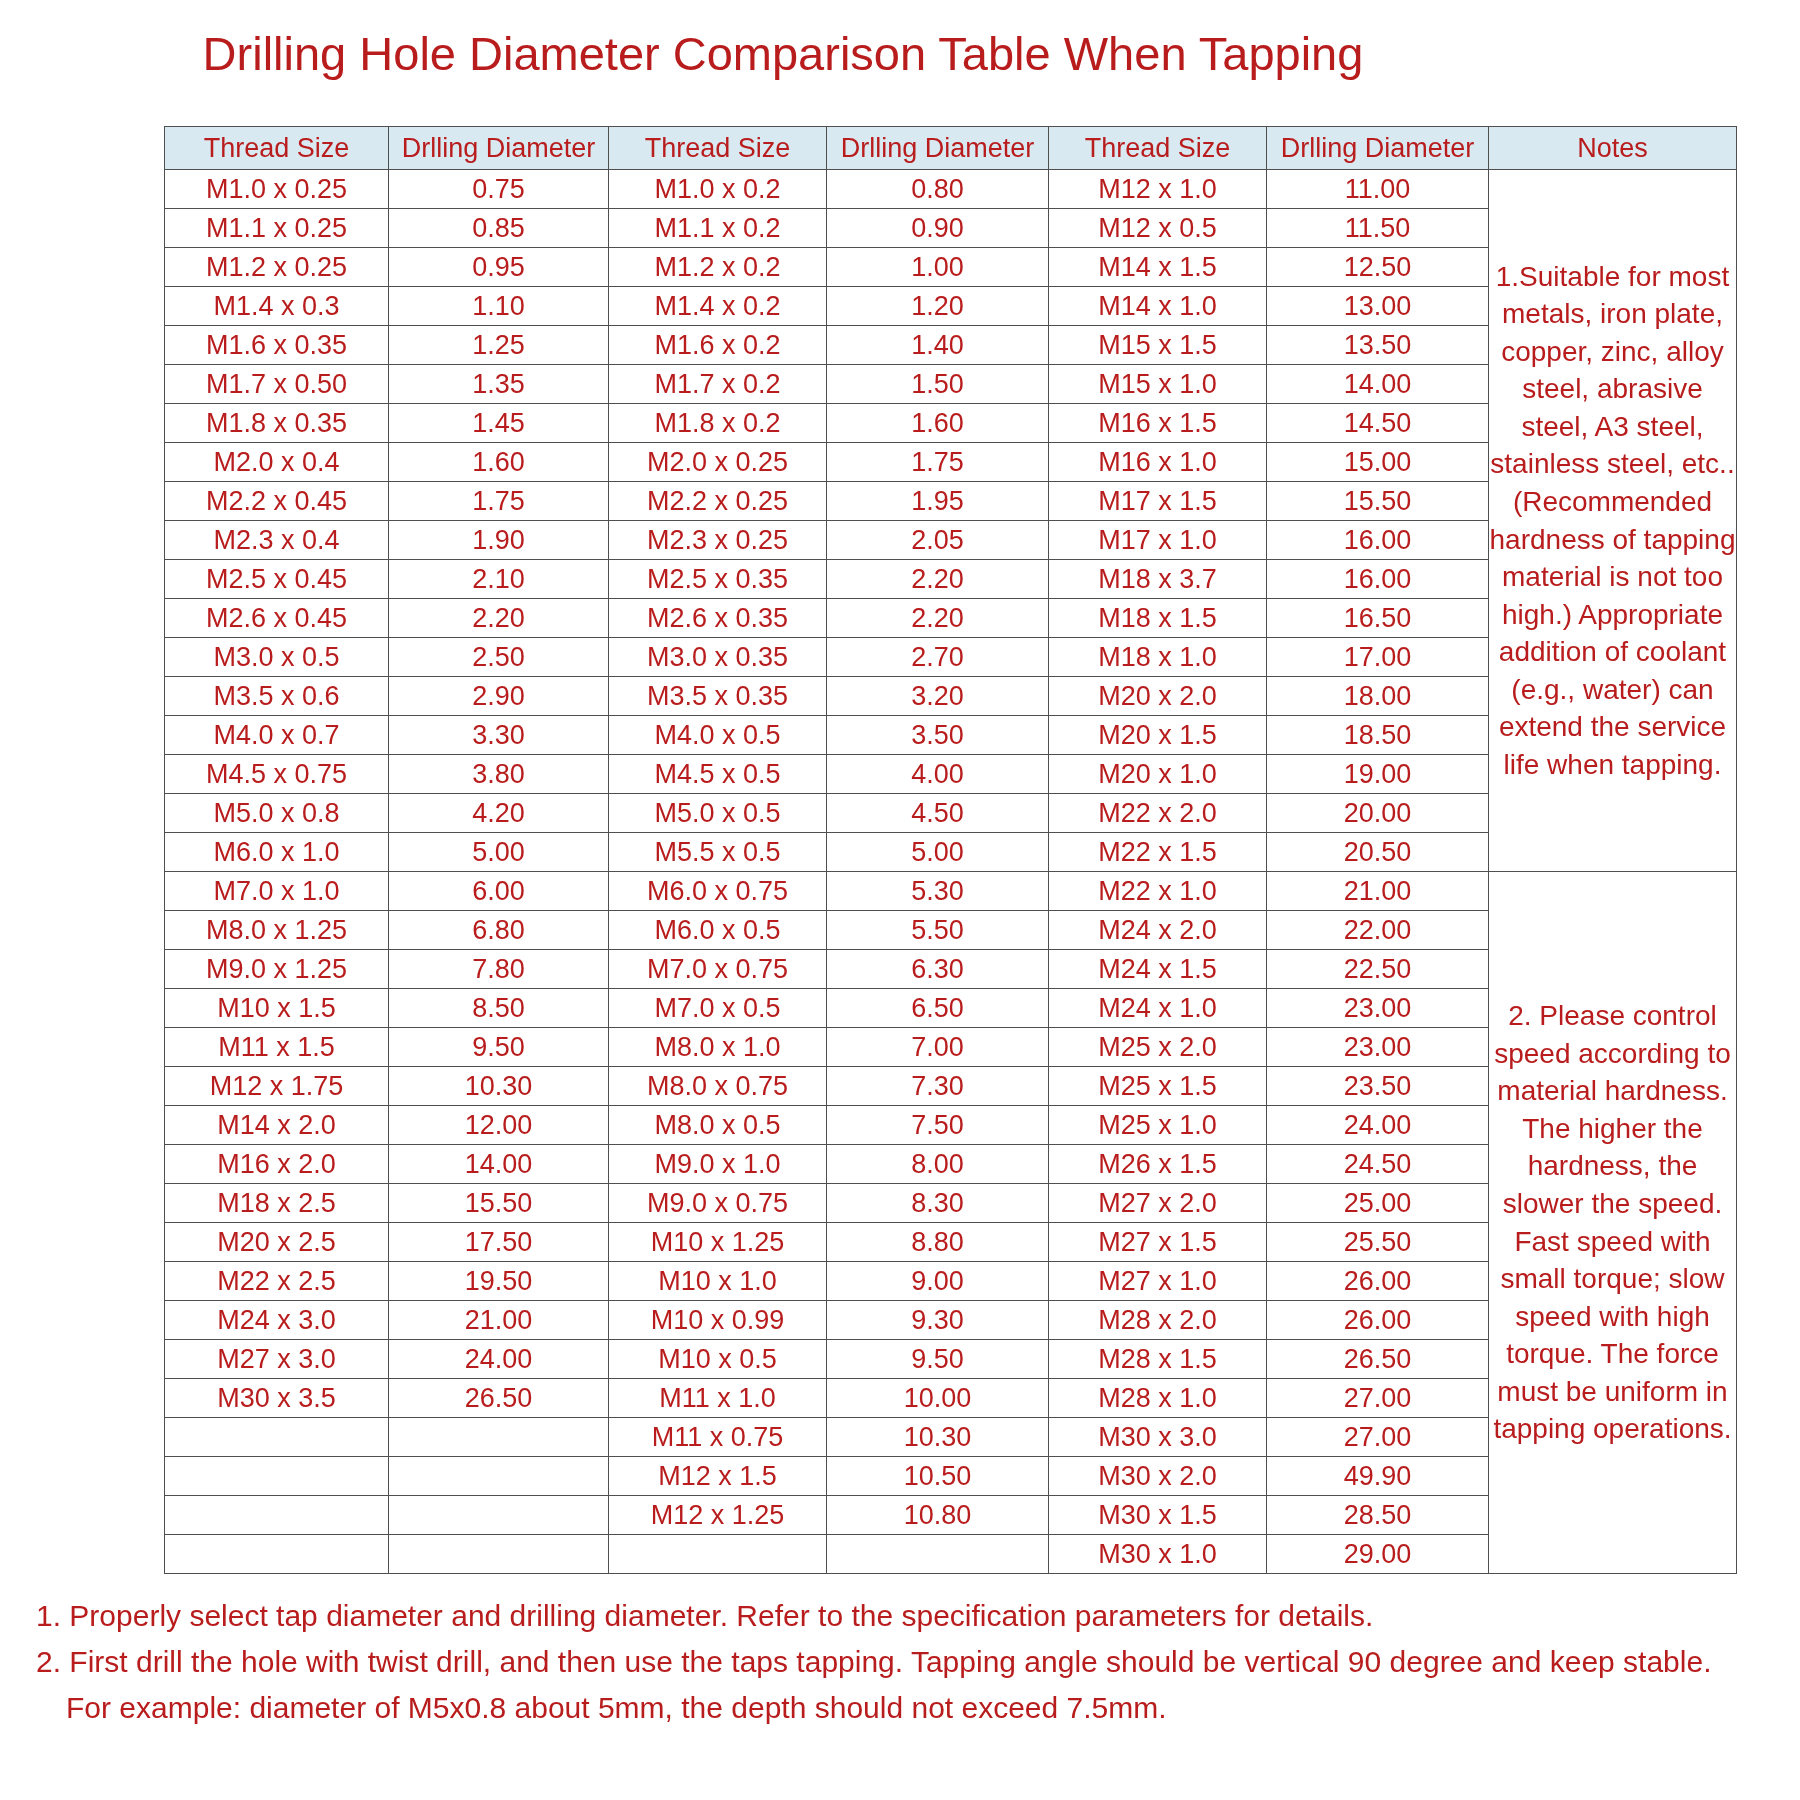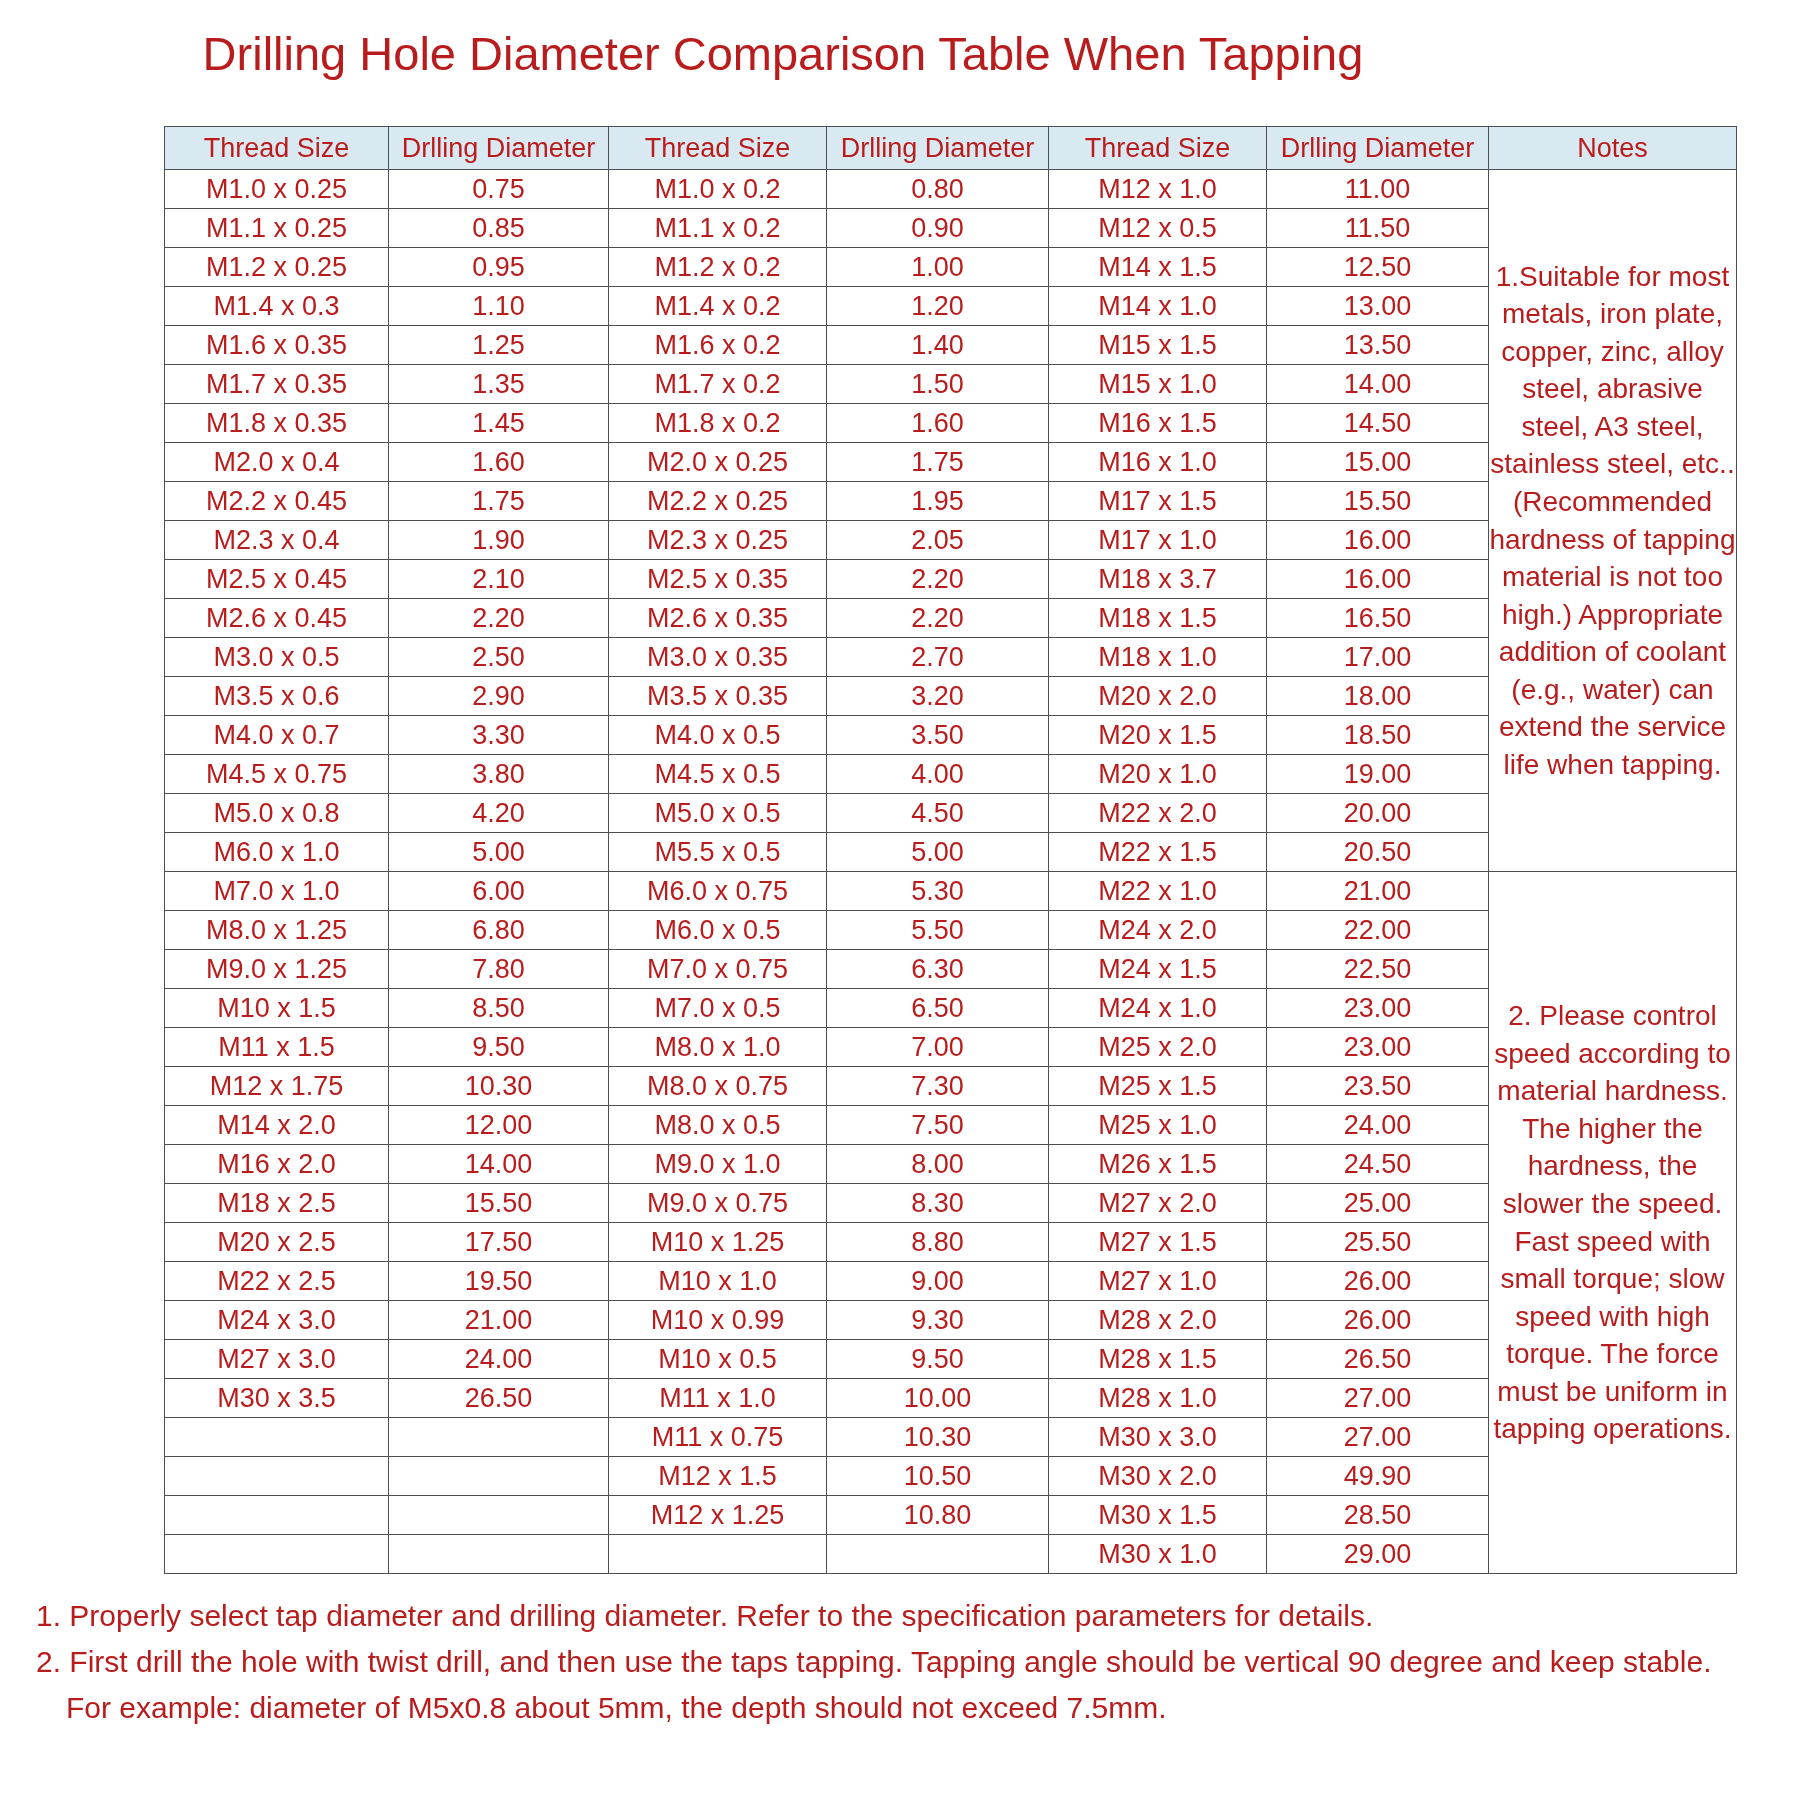--- a/index.html
+++ b/index.html
@@ -98,21 +98,21 @@
         </tr>
         <tr>
           <td class="c">M1.6 x 0.35</td>
           <td class="c">1.25</td>
           <td class="c">M1.6 x 0.2</td>
           <td class="c">1.40</td>
           <td class="c">M15 x 1.5</td>
           <td class="c">13.50</td>
         </tr>
         <tr>
-          <td class="c">M1.7 x 0.35</td>
+          <td class="c">M1.7 x 0.50</td>
           <td class="c">1.35</td>
           <td class="c">M1.7 x 0.2</td>
           <td class="c">1.50</td>
           <td class="c">M15 x 1.0</td>
           <td class="c">14.00</td>
         </tr>
         <tr>
           <td class="c">M1.8 x 0.35</td>
           <td class="c">1.45</td>
           <td class="c">M1.8 x 0.2</td>

